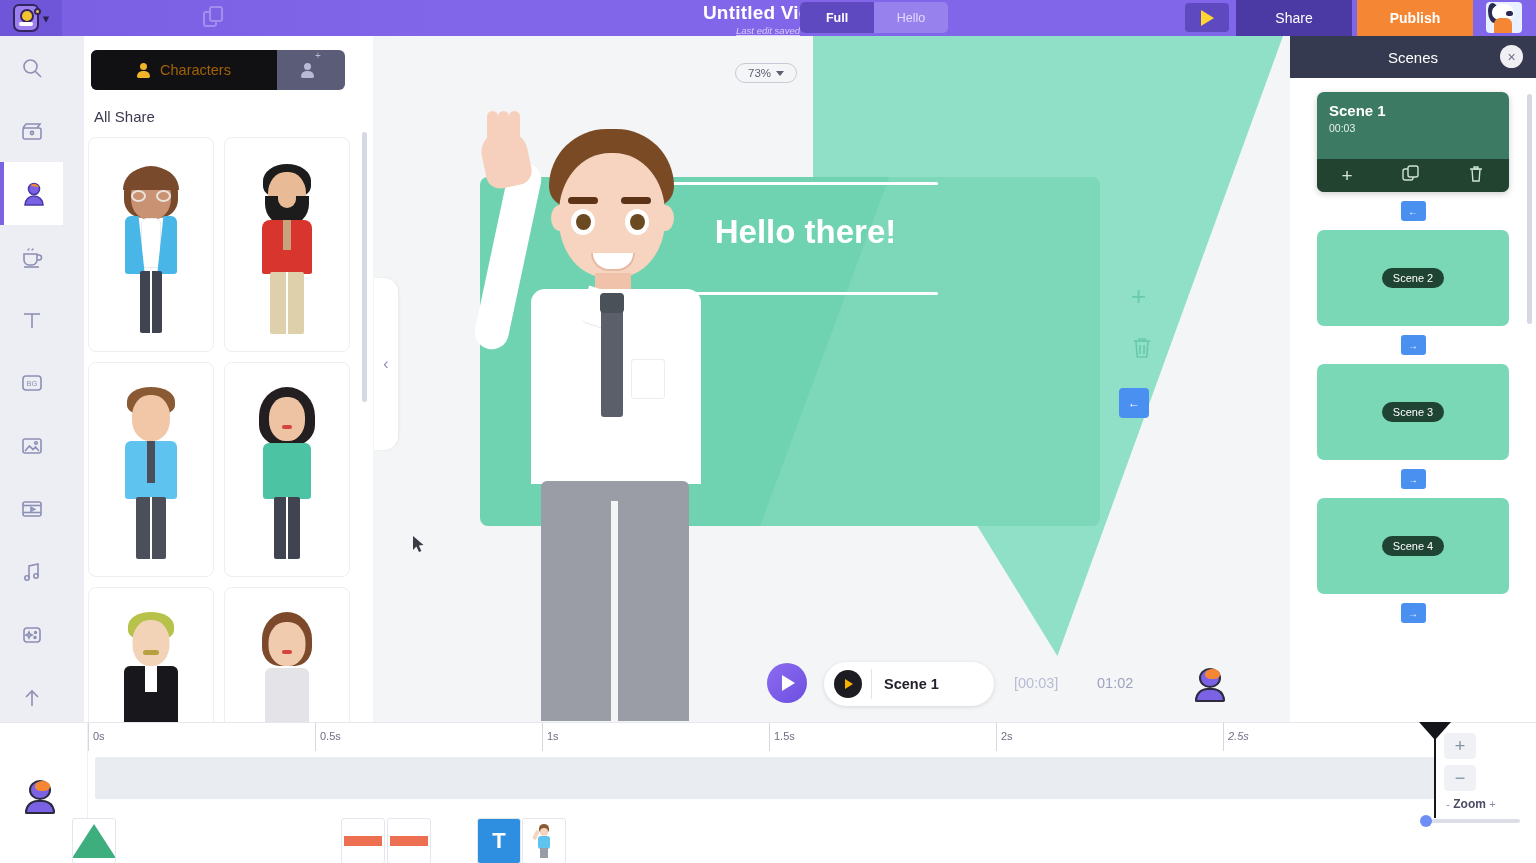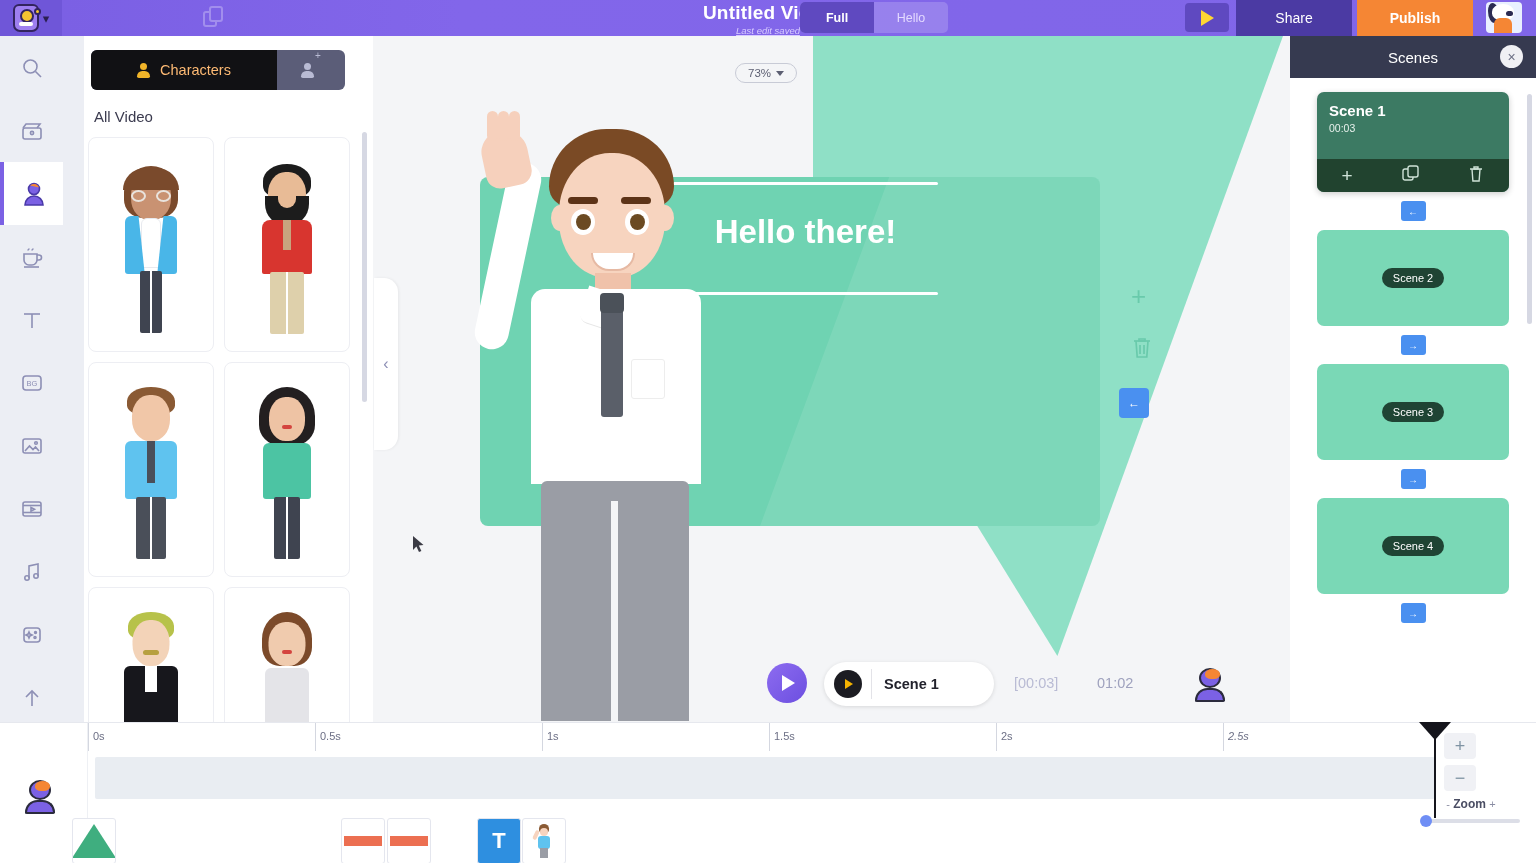--- a/index.html
+++ b/index.html
@@ -110,21 +110,21 @@
   .library {
     position: absolute; left: 63px; top: 36px; width: 310px; height: 686px;
     background: #fff; z-index: 25; overflow: hidden;
   }
   .lib-tabs {
     margin: 14px auto 0; width: 254px; height: 40px; border-radius: 6px;
     background: #5b5d78; display: flex; overflow: hidden;
   }
   .lib-tab-main {
     flex: 1; background: #111114; display: flex; align-items: center; justify-content: center;
-    gap: 10px; color: #fdba74; font-size: 14.5px;
+    gap: 10px; color: #a16207; font-size: 14.5px;
   }
   .lib-tab-add {
     width: 68px; display: flex; align-items: center; justify-content: center;
   }
   .person-glyph { width: 13px; height: 15px; position: relative; }
   .person-glyph .h { position:absolute; left:3px; top:0; width:7px;height:7px;border-radius:50%; background:#f0b429;}
   .person-glyph .b { position:absolute; left:0px; top:8px; width:13px;height:7px;border-radius:6px 6px 2px 2px; background:#f0b429;}
   .person-glyph.gr .h, .person-glyph.gr .b { background: #b9bbd4; }
   .plus-sm { color:#b9bbd4; font-size:10px; margin-left:1px; align-self:flex-start;}
   .all-items {
@@ -475,21 +475,21 @@
       </div>
       <div class="lib-tab-add">
         <span class="person-glyph gr">
             <span class="h"></span>
             <span class="b"></span>
           </span>
         <span class="plus-sm">+</span>
       </div>
     </div>
 
-    <div class="all-items">All Video</div>
+    <div class="all-items">All Share</div>
 
     <div class="grid">
 
       <div class="char-card">
         <div class="fig hair" style="top:28px;width:54px;height:52px;background:#7a4a2c;"></div>
         <div class="fig head" style="top:36px;width:40px;height:46px;background:#c99272;"></div>
         <div class="fig" style="top:52px;width:42px;height:10px;">
             <span style="position:absolute;left:1px;width:15px;height:12px;border:2px solid #e9e3dd;border-radius:50%;"></span>
             <span style="position:absolute;right:1px;width:15px;height:12px;border:2px solid #e9e3dd;border-radius:50%;"></span>
           </div>

